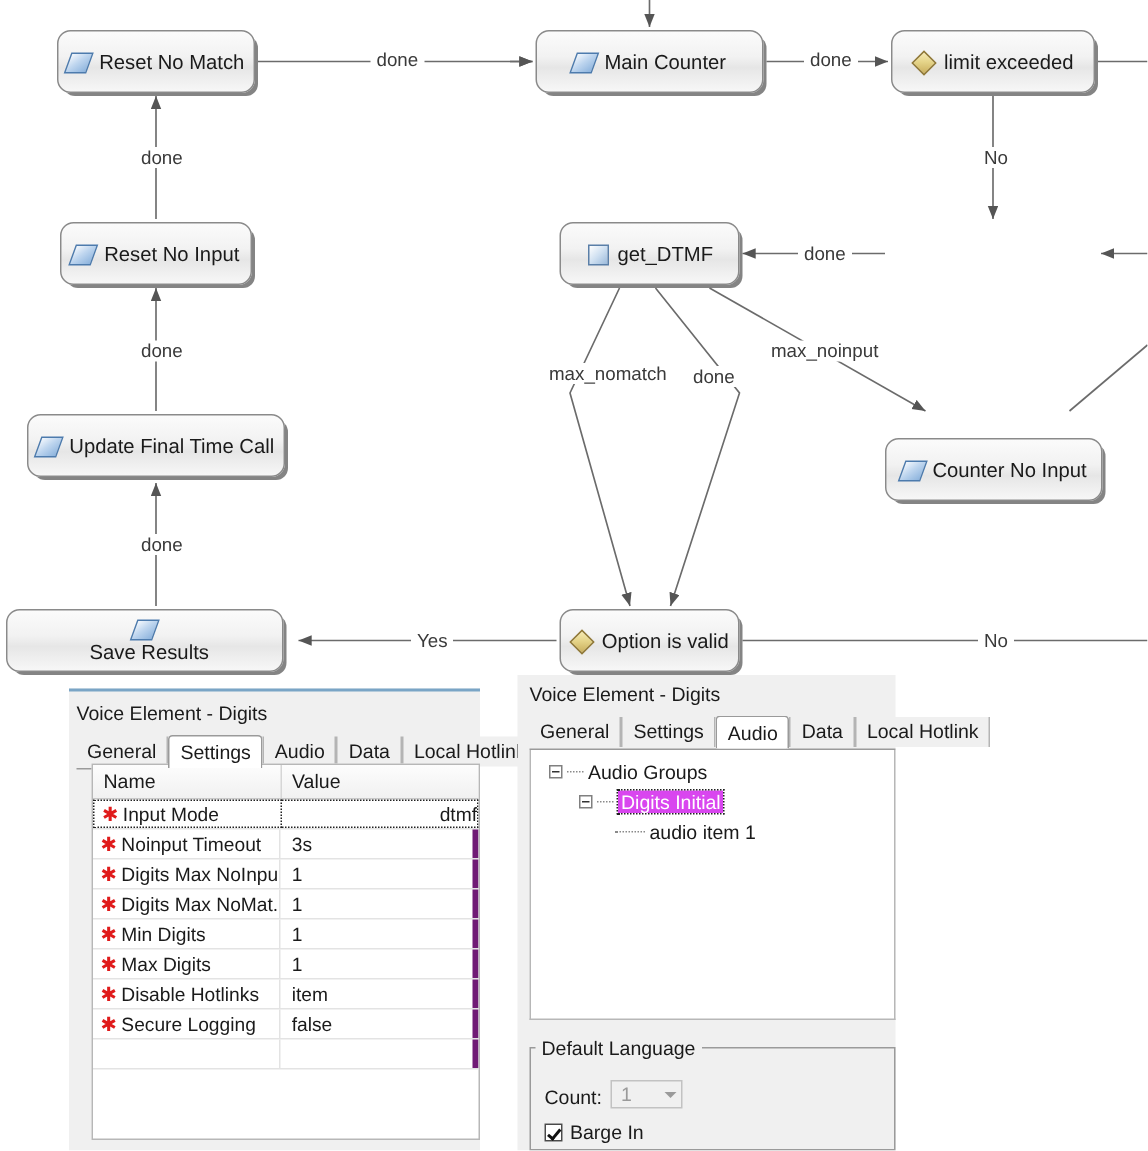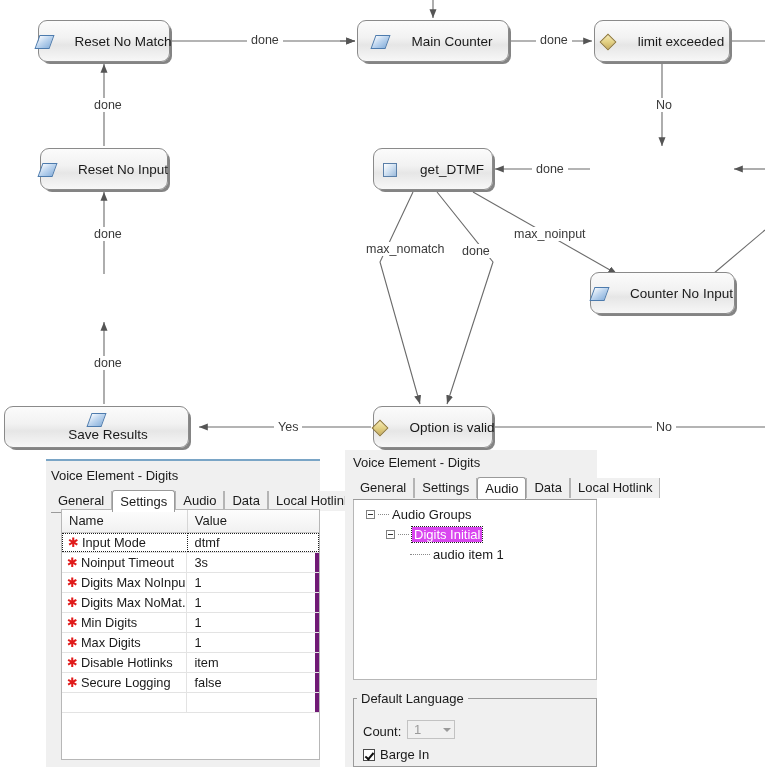--- a/index.html
+++ b/index.html
@@ -14,21 +14,21 @@
 
   
   .node{
     position:absolute;box-sizing:border-box;
     border:1px solid #8a8a8a;border-radius:9px;
     background:linear-gradient(to bottom,#fbfbfb 0%,#f2f2f2 42%,#e6e6e6 60%,#f7f7f7 100%);
     box-shadow:3px 3px 0 -1px rgba(110,110,110,0.85);
     display:flex;align-items:center;justify-content:center;
     font-size:13.5px;color:#1a1a1a;white-space:nowrap;
   }
-  .node .nlabel{padding-left:23px;}
+  .node .nlabel{padding-left:6px;}
   .ico{display:inline-block;width:15px;height:15px;position:relative;flex:0 0 auto;}
   
   .ico-para::before{
     content:"";position:absolute;left:0;top:1px;width:13px;height:12px;
     background:linear-gradient(135deg,#f4f8fd 0%,#bfd6ef 45%,#8cb3dd 100%);
     border:1px solid #4d7bad;
     transform:skewX(-20deg);
   }
   
   .ico-square::before{
@@ -77,21 +77,21 @@
   .tbl .row{display:flex;height:19px;border-bottom:1px solid #e3e3e3;}
   .tbl .c-name{width:133px;box-sizing:border-box;display:flex;align-items:center;
                 border-right:1px solid #e3e3e3;padding-left:3px;overflow:hidden;}
   .tbl .c-val{width:139px;box-sizing:border-box;display:flex;align-items:center;
                border-right:4px solid #701a75;padding-left:7px;overflow:hidden;}
   .tbl .c-tail{flex:1;}
   .star{color:#e01b1b;font-size:13px;line-height:1;padding:0 3px 0 2px;}
   .cellname{font-size:12.8px;color:#1a1a1a;white-space:nowrap;overflow:hidden;}
   .cellval{font-size:12.8px;color:#1a1a1a;white-space:nowrap;}
   .row.sel .c-name{border:1px dotted #202020;border-right:1px dotted #202020;}
-  .row.sel .c-val{border:1px dotted #202020;border-left:none;}
+  .row.sel .c-val{border:1px dotted #202020;border-left:none;justify-content:flex-end;}
 
   
   .tree{position:absolute;box-sizing:border-box;background:#ffffff;border:1px solid #b7b7b7;border-top:none;overflow:hidden;}
   .tnode{position:absolute;display:flex;align-items:center;font-size:13px;color:#1a1a1a;white-space:nowrap;}
   .expander{
     width:9px;height:9px;box-sizing:border-box;border:1px solid #808080;background:#ffffff;
     position:relative;flex:0 0 auto;margin-right:3px;
   }
   .expander::before{content:"";position:absolute;left:1px;top:3px;width:5px;height:1px;background:#333;}
   .dots{width:11px;height:1px;border-top:1px dotted #8a8a8a;flex:0 0 auto;margin-right:3px;}
@@ -179,21 +179,25 @@
     <span class="nlabel">limit exceeded</span>
   </div>
   <div class="node" style="left:40px;top:148px;width:128px;height:42px;">
     <span class="ico ico-para"></span>
     <span class="nlabel">Reset No Input</span>
   </div>
   <div class="node" style="left:373px;top:148px;width:120px;height:42px;">
     <span class="ico ico-square"></span>
     <span class="nlabel">get_DTMF</span>
   </div>
-  <div class="node" style="left:590px;top:272px;width:145px;height:42px;justify-content:center;">
+  <div class="node" style="left:18px;top:276px;width:172px;height:42px;">
+    <span class="ico ico-para"></span>
+    <span class="nlabel">Update Final Time Call</span>
+  </div>
+  <div class="node" style="left:590px;top:292px;width:145px;height:42px;justify-content:center;">
     <span class="ico ico-para"></span>
     <span class="nlabel">Counter No Input</span>
   </div>
   <div class="node" style="left:4px;top:406px;width:185px;height:42px;flex-direction:column;">
     <span class="ico ico-para"></span>
     <span class="nlabel">Save Results</span>
   </div>
   <div class="node" style="left:373px;top:406px;width:120px;height:42px;">
     <span class="ico ico-diamond"></span>
     <span class="nlabel">Option is valid</span>

